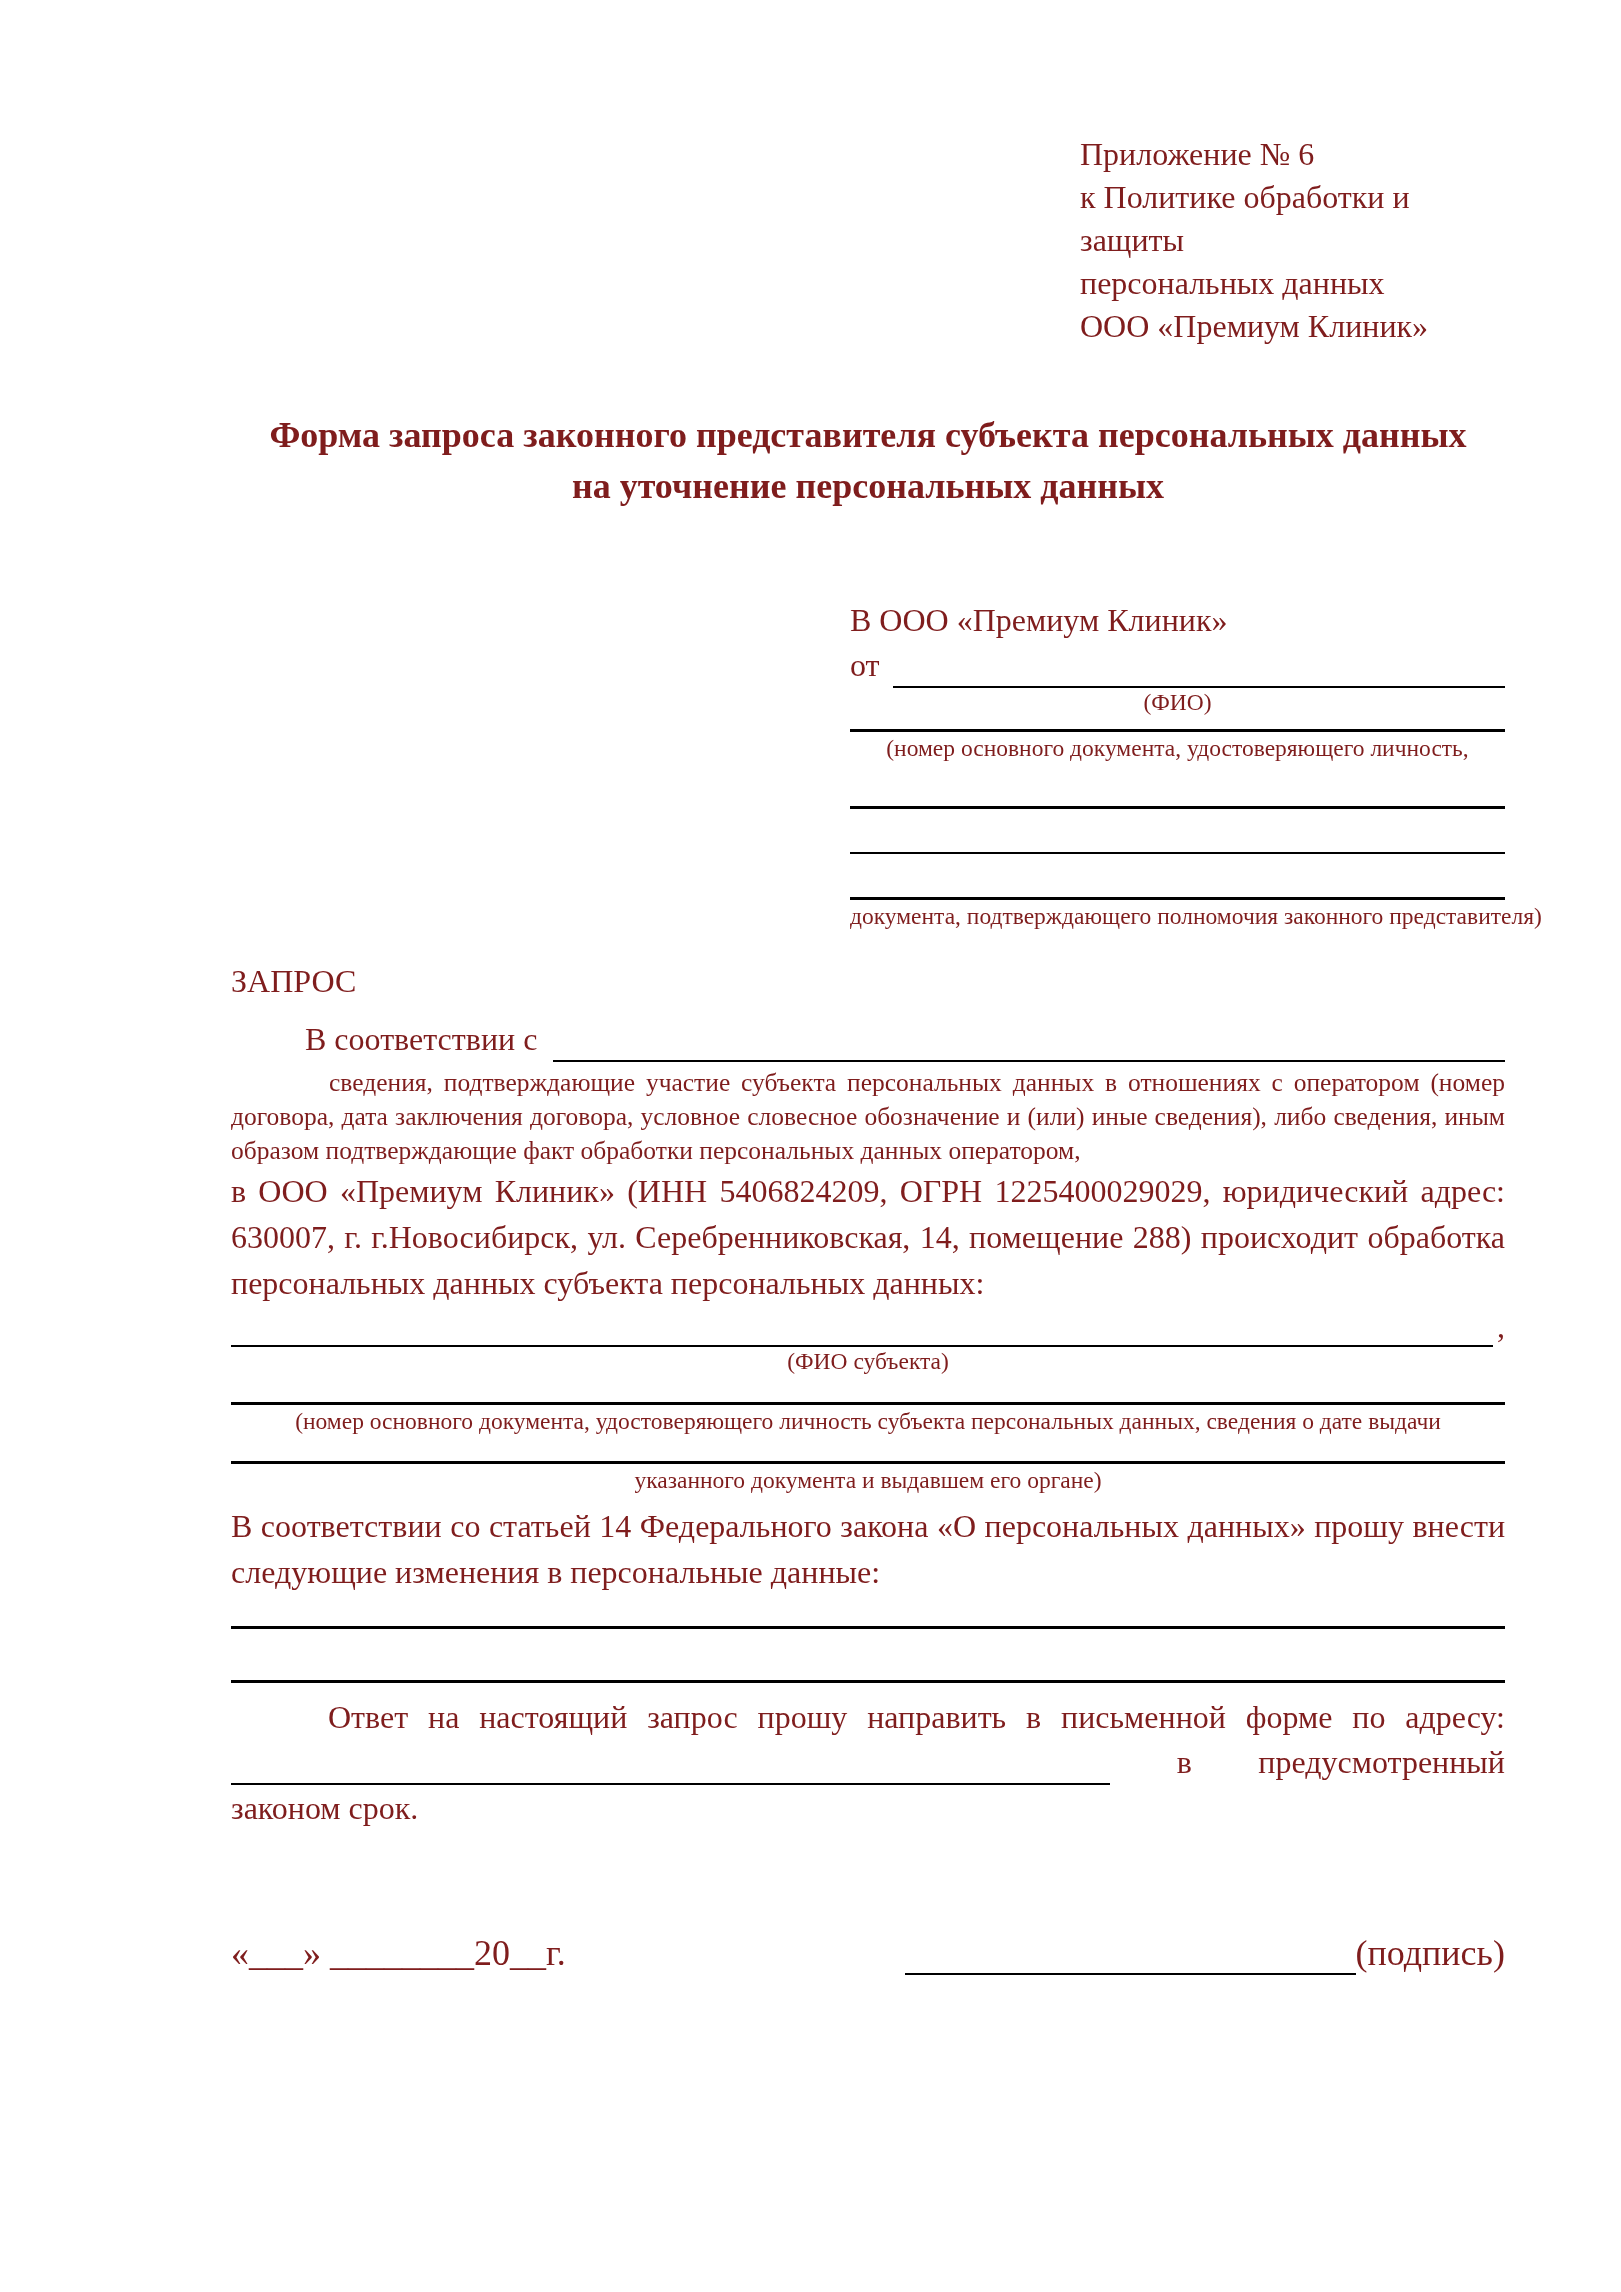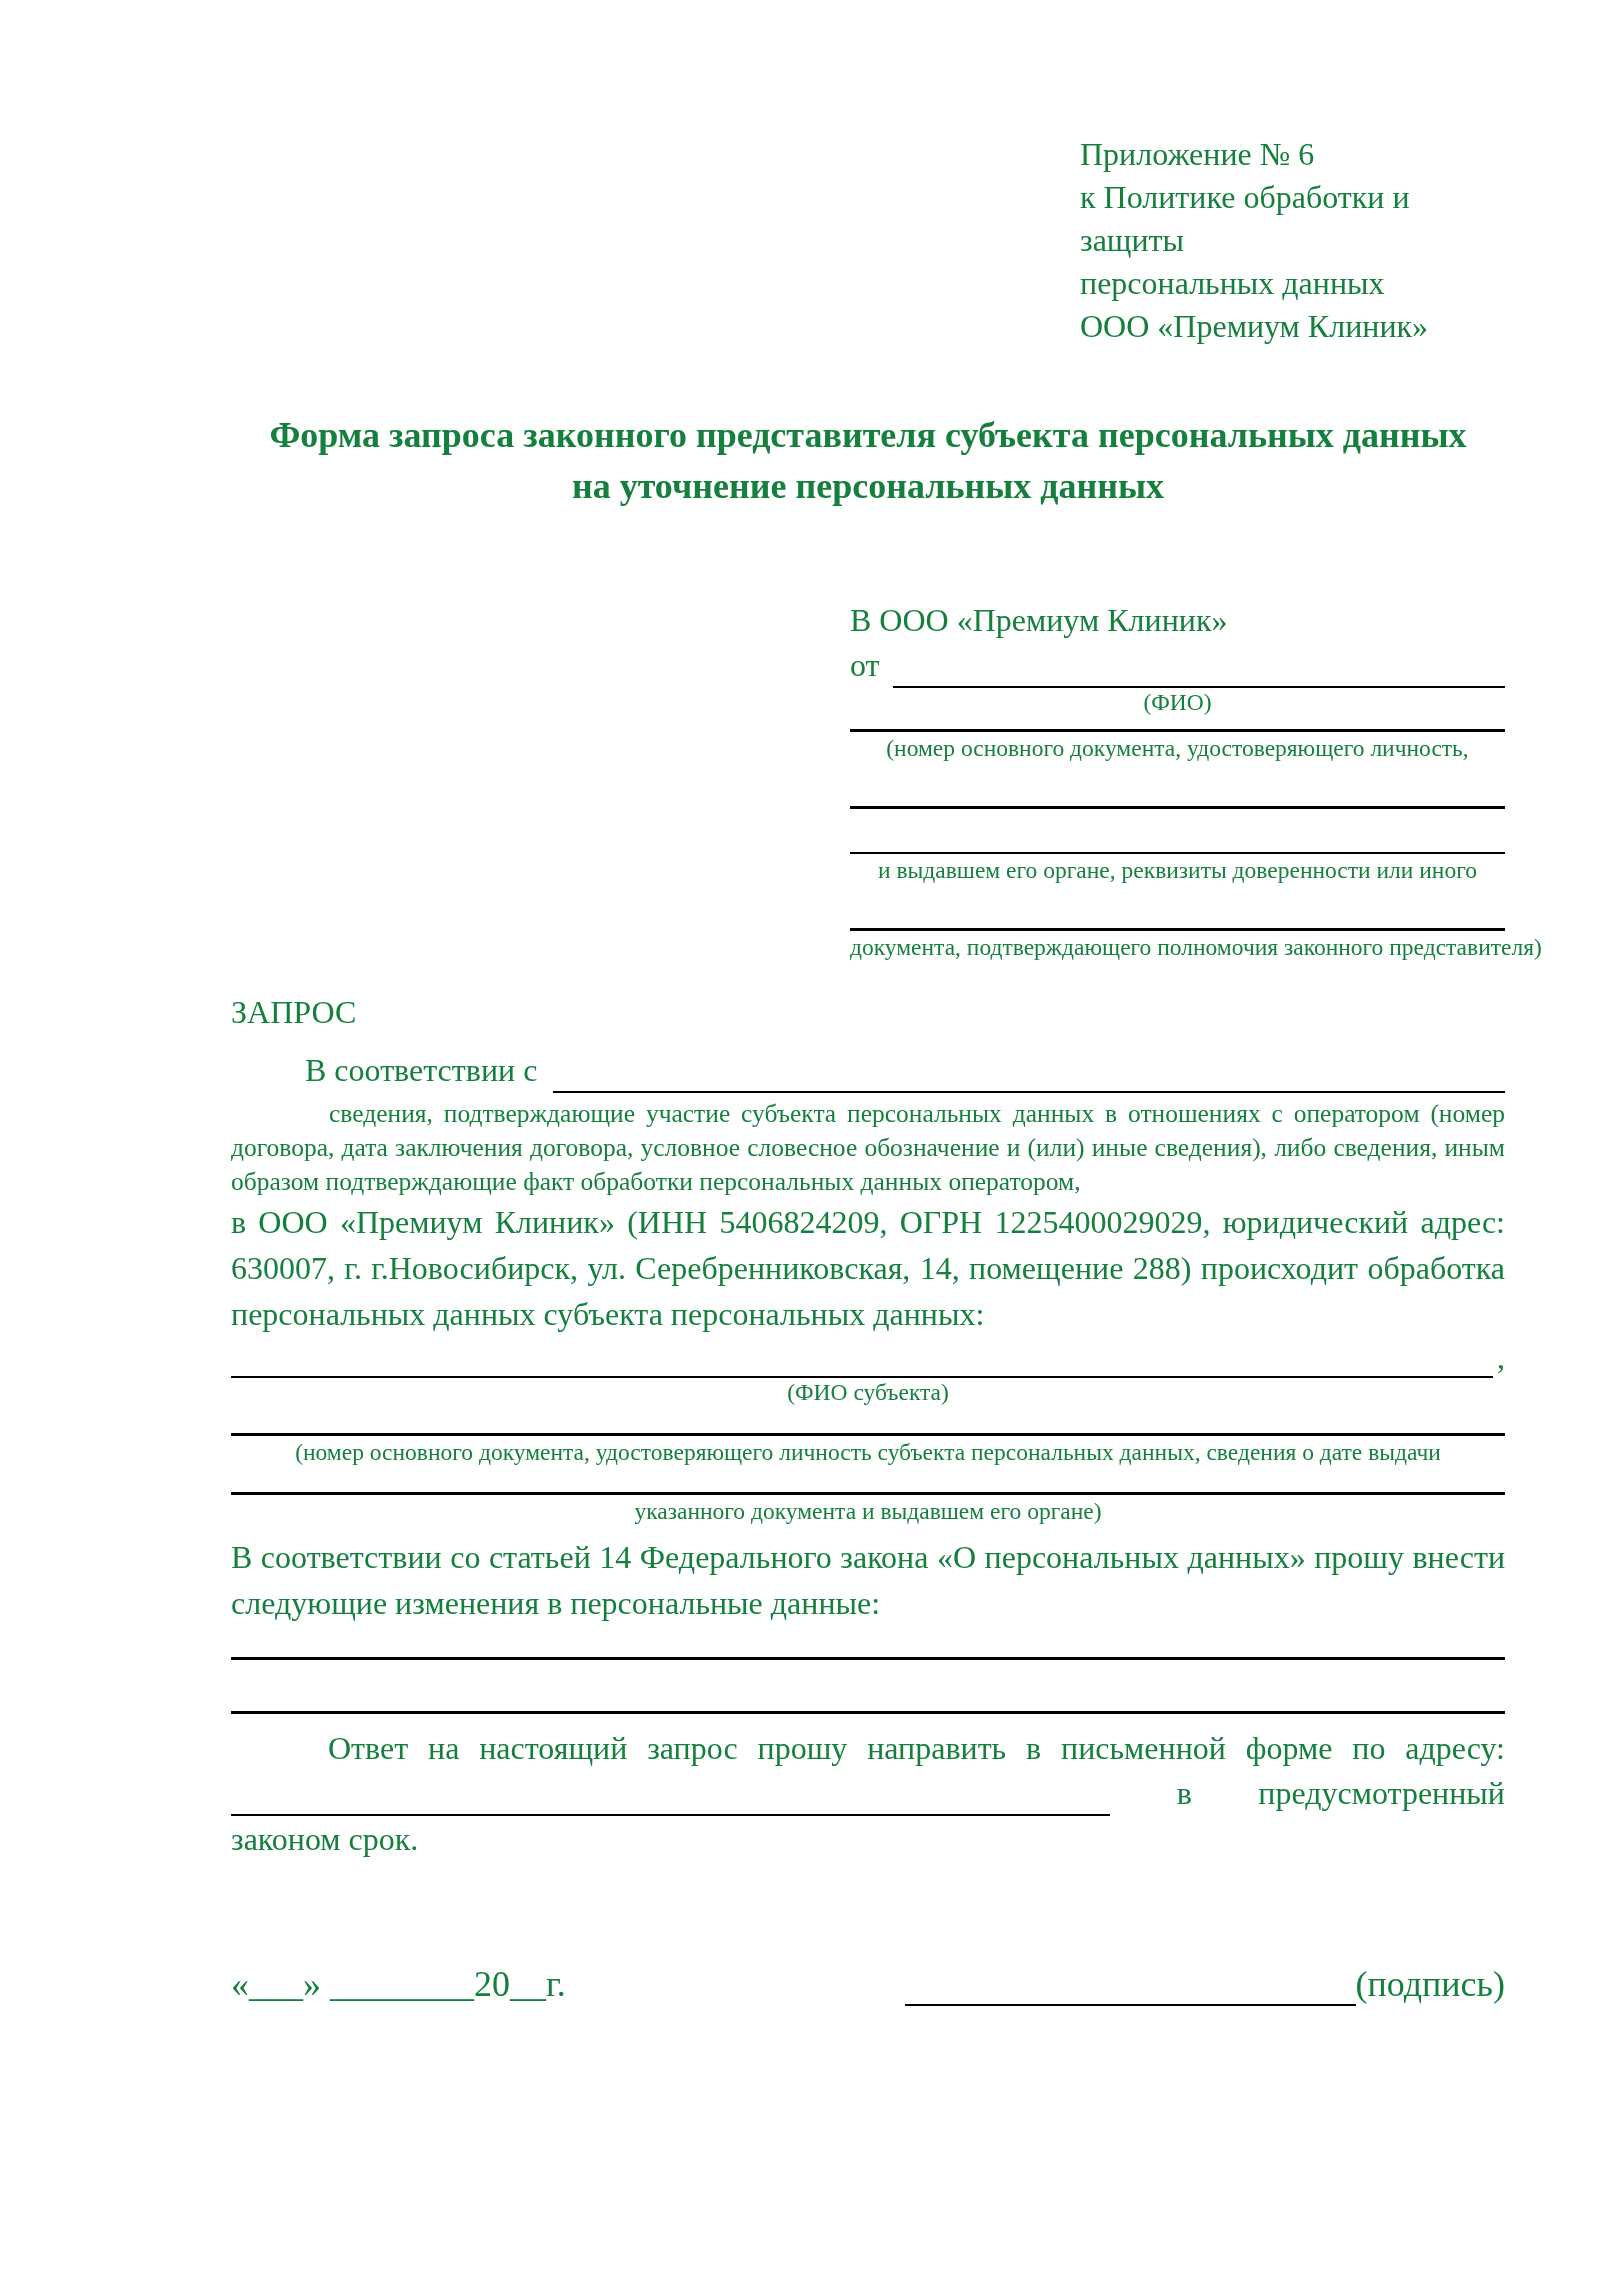--- a/index.html
+++ b/index.html
@@ -2,21 +2,21 @@
 <html lang="ru"><head>
 <meta charset="utf-8">
 <style>
   html, body { margin: 0; padding: 0; background: #888; }
   .page {
     position: relative;
     width: 1621px;
     height: 2293px;
     margin: 0 auto;
     background: #ffffff;
-    color: #15803d;
+    color: #7f1d1d;
     font-family: "Liberation Serif", "DejaVu Serif", serif;
     overflow: hidden;
   }
   .content {
     position: absolute;
     left: 231px;
     width: 1274px;
     top: 0;
   }
   
@@ -139,21 +139,20 @@
         <span class="fill"></span>
       </div>
       <div class="small-caption">(ФИО)</div>
 
       <div class="blank-line g1"></div>
       <div class="small-caption">(номер основного документа, удостоверяющего личность,</div>
 
       <div class="blank-line g2"></div>
 
       <div class="blank-line g2"></div>
-      <div class="small-caption">и выдавшем его органе, реквизиты доверенности или иного</div>
 
       <div class="blank-line g2"></div>
       <div class="small-caption">документа, подтверждающего полномочия законного представителя)</div>
     </div>
 
     <div class="zapros">ЗАПРОС</div>
 
     <div class="lead-row">
       <span class="lbl">В соответствии с</span>
       <span class="fill"></span>

